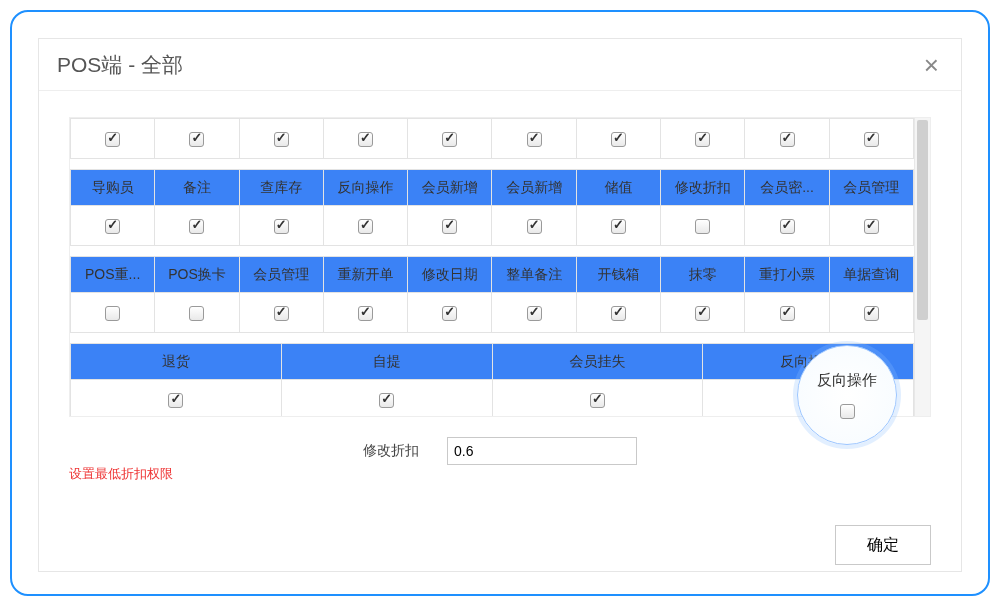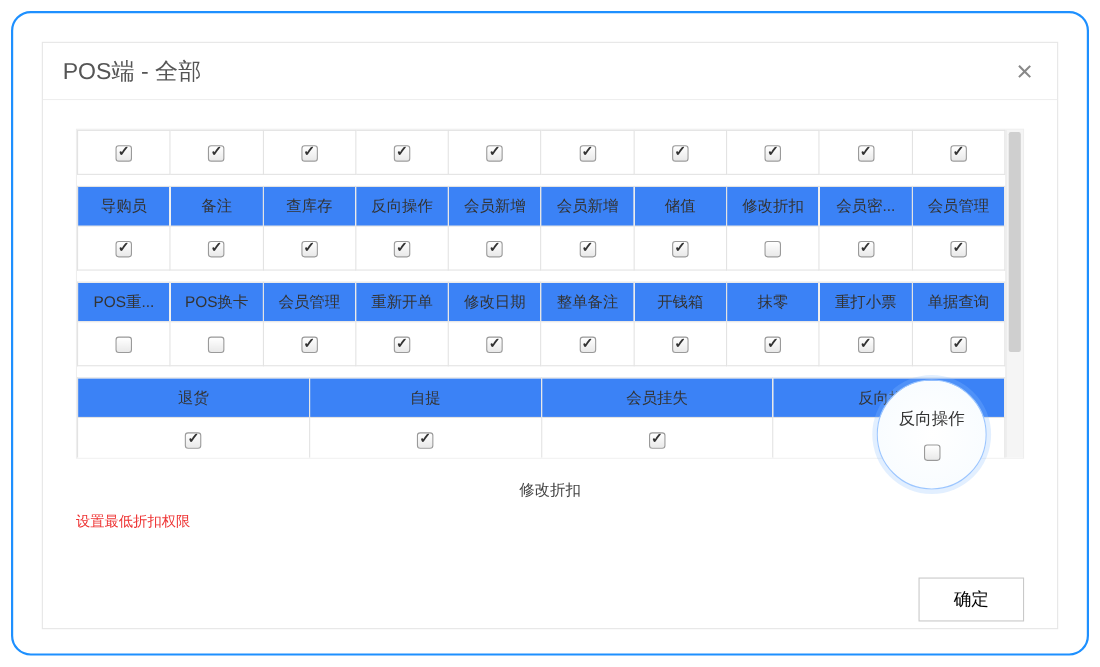--- a/index.html
+++ b/index.html
@@ -48,21 +48,21 @@
   .cb.checked::after {
     content:"✓"; position:absolute; left:1px; top:-3px; font-size:13px; color:#333; font-weight:bold;
   }
   .block { margin-bottom:10px; }
   .lower {
     display:flex; align-items:center; gap:28px; margin-top:20px; font-size:14px; color:#444;justify-content:center;
   }
   .lower input[type=text]{
     width:190px; height:28px; border:1px solid #c9c9c9; padding:0 6px; font-size:14px;
   }
-  .hint { color:#e33; font-size:13px; margin-top:10px; }
+  .hint { color:#e33; font-size:13px; }
   .buttons {
     position:absolute; right:30px; bottom:6px; display:flex; gap:14px;
   }
   .btn {
     min-width:96px; height:40px; border:1px solid #c9c9c9; background:#fff; font-size:16px;
     display:flex; align-items:center; justify-content:center; cursor:pointer;
   }
   
   .callout {
     position:absolute; width:100px; height:100px; border:1px solid #9cc6ff; border-radius:50%;
@@ -188,20 +188,21 @@
           </div>
 
         </div>
         <div class="scrollbar">
           <div class="thumb"></div>
         </div>
       </div>
 
       <div class="lower">
         <span>修改折扣</span>
+        <input type="text" value="0.6" style="">
       </div>
       <div class="hint">设置最低折扣权限</div>
 
       <div class="buttons">
         <div class="btn">确定</div>
       </div>
 
       <div class="callout" style="right:64px; top:254px;">
         <span>反向操作</span>
         <span class="cb" id="callout-cb"></span>

